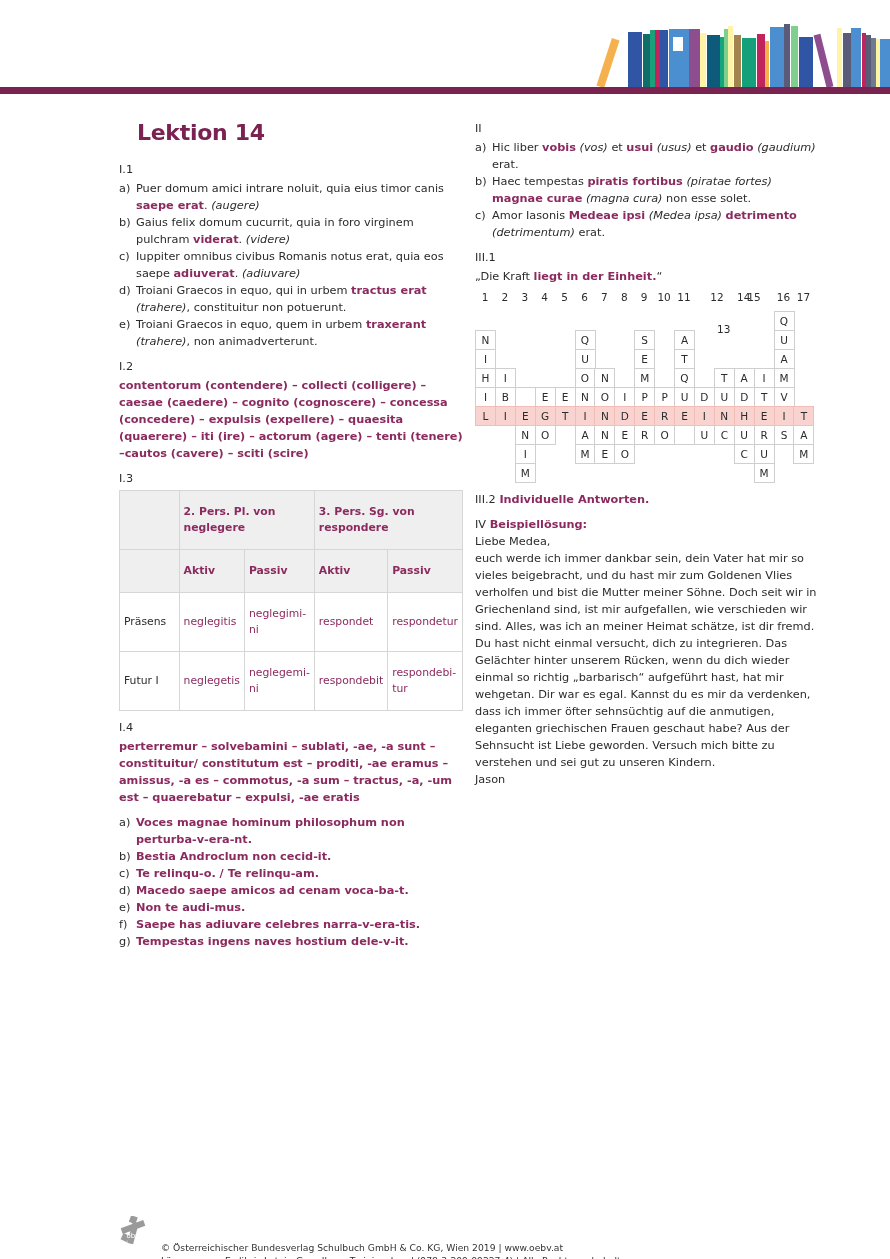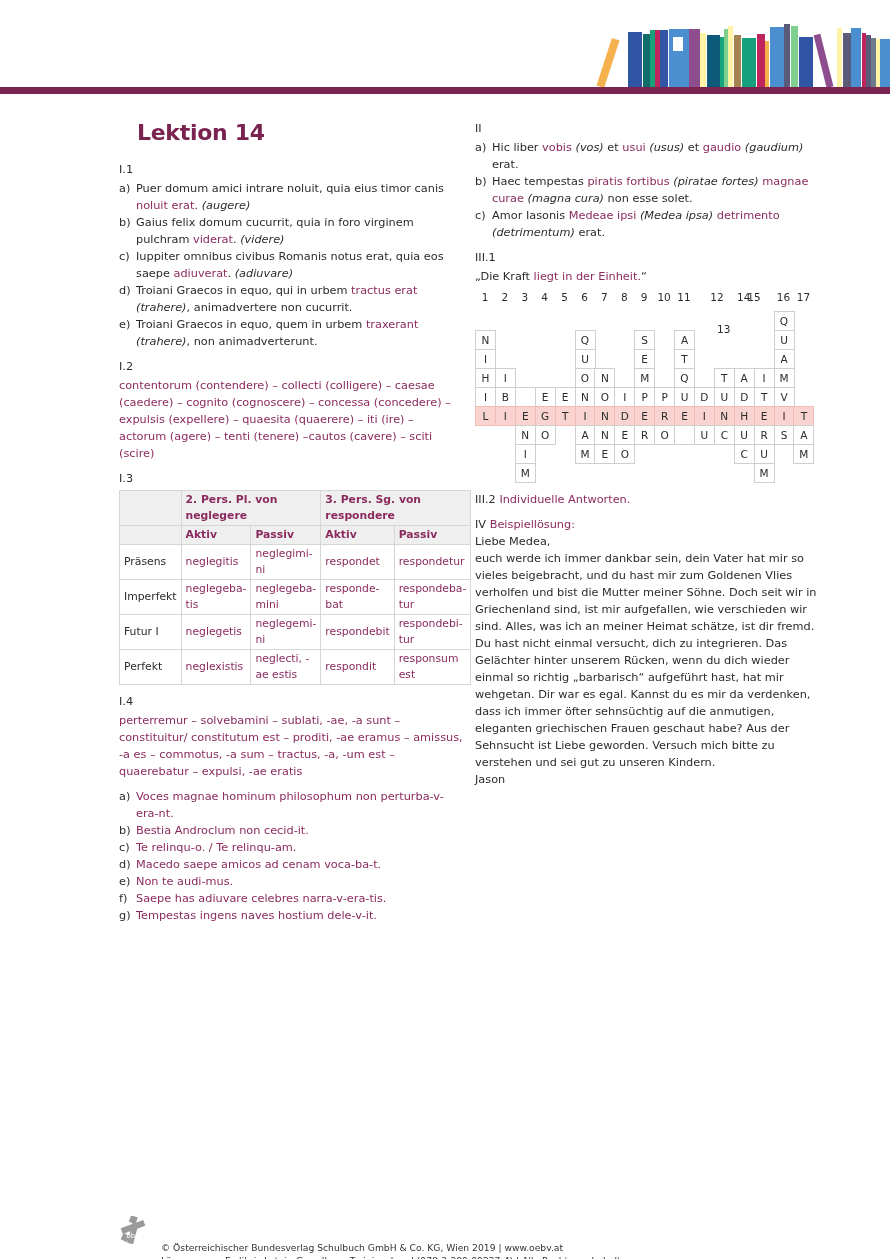--- a/index.html
+++ b/index.html
@@ -1,32 +1,32 @@
 <!DOCTYPE html>
 <html><head>
 <meta charset="utf-8">
 <style>
   html, body { margin:0; padding:0; }
   body { width:890px; height:1259px; background:#ffffff; position:relative; overflow:hidden;
          font-family:"DejaVu Sans", sans-serif; color:#2b2b2b; font-size:11.3px; }
-  .accent { color:#8b2a5e; }
+  .accent { color:#8b2a5e;font-weight:bold; }
   .it { font-style:italic; }
   #shelf { position:absolute; left:0; top:0; width:890px; height:100px; }
   #shelf-bar { position:absolute; left:0; top:87px; width:890px; height:7px; background:#7a2350; }
   .col { position:absolute; }
   #left { left:119px; top:120px; width:345px; }
   #right { left:475px; top:120px; width:345px; }
   h1 { margin:0 0 16px 18px; font-size:22px; font-weight:bold; color:#7a2350; letter-spacing:-0.3px; }
   .sec { margin:0 0 2px 0; line-height:17px; }
   .block { margin-bottom:8px; line-height:17px; }
   .list { margin:0; padding:0; list-style:none; }
   .list li { position:relative; padding-left:17px; line-height:17px; }
   .list li .lab { position:absolute; left:0; top:0; }
   table.conj { border-collapse:collapse; width:344px; margin-top:3px; font-size:10.8px; }
-  table.conj td, table.conj th { border:1px solid #d6d6d6; padding:1px 4px; line-height:16px; text-align:left; vertical-align:middle; }
+  table.conj td, table.conj th { border:1px solid #d6d6d6; padding:13px 4px; line-height:16px; text-align:left; vertical-align:middle; }
   table.conj th { background:#efefef; color:#8b2a5e; font-weight:bold; }
   table.conj td.val { color:#8b2a5e; }
   table.conj td.rowlab { color:#2b2b2b; width:55px; }
   #grid-wrap { position:relative; height:200px; margin-top:4px; }
   .num { position:absolute; width:20px; text-align:center; font-size:10.5px; top:0; }
   .cell { position:absolute; width:19px; height:18px; border:1px solid #cfcfcf; background:#fff;
           text-align:center; line-height:18px; font-size:10.5px; box-sizing:content-box; }
   .hl { background:#f9d3cf; border-color:#f3bdb7; }
   #footer { position:absolute; left:119px; top:1216px; width:700px; height:32px; }
   #footer .logo { position:absolute; left:0; top:0; width:28px; height:28px; }
@@ -71,24 +71,24 @@
   </g>
 </svg>
 <div id="shelf-bar"></div>
 
 <div id="left" class="col">
   <h1>Lektion 14</h1>
 
   <div class="block">
     <div class="sec">I.1</div>
     <ul class="list" id="I1-list">
-        <li><span class="lab">a)</span><span>Puer domum amici intrare noluit, quia eius timor canis </span><span class="accent">noluit erat</span><span>. </span><span class="it">(augere)</span></li>
+        <li><span class="lab">a)</span><span>Puer domum amici intrare noluit, quia eius timor canis </span><span class="accent">saepe erat</span><span>. </span><span class="it">(augere)</span></li>
         <li><span class="lab">b)</span><span>Gaius felix domum cucurrit, quia in foro virginem pulchram </span><span class="accent">viderat</span><span>. </span><span class="it">(videre)</span></li>
         <li><span class="lab">c)</span><span>Iuppiter omnibus civibus Romanis notus erat, quia eos saepe </span><span class="accent">adiuverat</span><span>. </span><span class="it">(adiuvare)</span></li>
-        <li><span class="lab">d)</span><span>Troiani Graecos in equo, qui in urbem </span><span class="accent">tractus erat</span><span> </span><span class="it">(trahere)</span><span>, animadvertere non cucurrit.</span></li>
+        <li><span class="lab">d)</span><span>Troiani Graecos in equo, qui in urbem </span><span class="accent">tractus erat</span><span> </span><span class="it">(trahere)</span><span>, constituitur non potuerunt.</span></li>
         <li><span class="lab">e)</span><span>Troiani Graecos in equo, quem in urbem </span><span class="accent">traxerant</span><span> </span><span class="it">(trahere)</span><span>, non animadverterunt.</span></li>
       </ul>
   </div>
 
   <div class="block">
     <div class="sec">I.2</div>
     <div class="accent">contentorum (contendere) – collecti (colligere) – caesae (caedere) – cognito (cognoscere) – concessa (concedere) – expulsis (expellere) – quaesita (quaerere) – iti (ire) – actorum (agere) – tenti (tenere) –cautos (cavere) – sciti (scire)</div>
   </div>
 
   <div class="block">
@@ -110,39 +110,25 @@
       </thead>
       <tbody id="I3-body">
           <tr>
             <td class="rowlab">Präsens</td>
             <td class="val">neglegitis</td>
             <td class="val">neglegimi-ni</td>
             <td class="val">respondet</td>
             <td class="val">respondetur</td>
           </tr>
           <tr>
-            <td class="rowlab">Imperfekt</td>
-            <td class="val">neglegeba-tis</td>
-            <td class="val">neglegeba-mini</td>
-            <td class="val">responde-bat</td>
-            <td class="val">respondeba-tur</td>
-          </tr>
-          <tr>
             <td class="rowlab">Futur I</td>
             <td class="val">neglegetis</td>
             <td class="val">neglegemi-ni</td>
             <td class="val">respondebit</td>
             <td class="val">respondebi-tur</td>
-          </tr>
-          <tr>
-            <td class="rowlab">Perfekt</td>
-            <td class="val">neglexistis</td>
-            <td class="val">neglecti, -ae estis</td>
-            <td class="val">respondit</td>
-            <td class="val">responsum est</td>
           </tr>
         </tbody>
     </table>
   </div>
 
   <div class="block">
     <div class="sec">I.4</div>
     <div class="accent">perterremur – solvebamini – sublati, -ae, -a sunt – constituitur/ constitutum est – proditi, -ae eramus – amissus, -a es – commotus, -a sum – tractus, -a, -um est – quaerebatur – expulsi, -ae eratis</div>
   </div>
 

